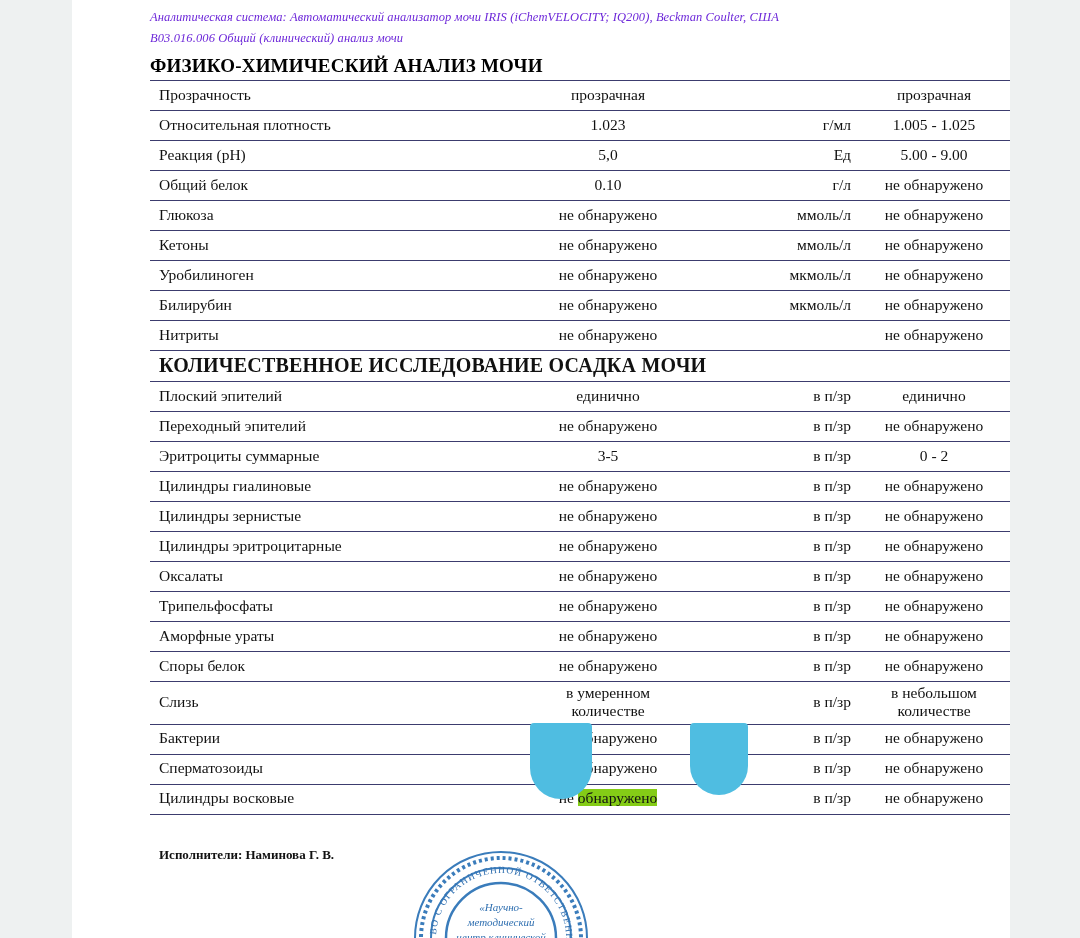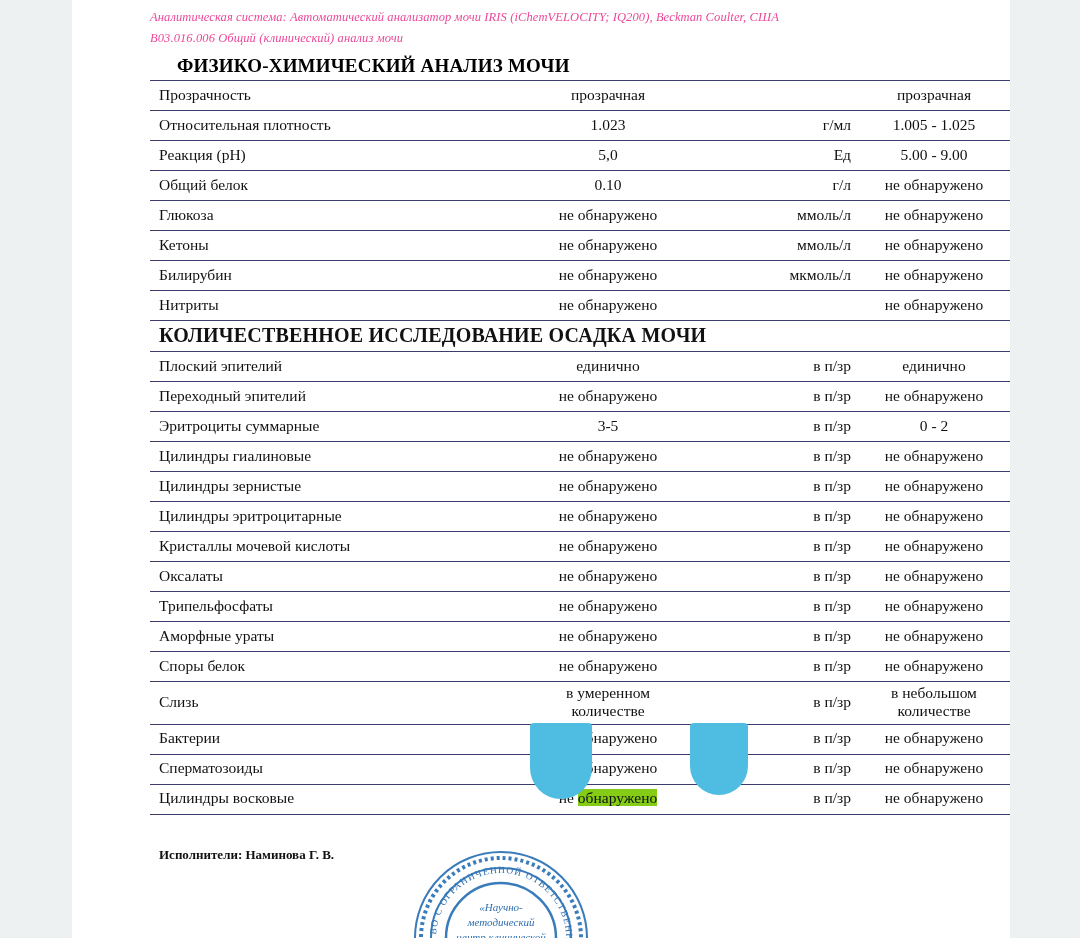--- a/index.html
+++ b/index.html
@@ -26,34 +26,33 @@
   .doc {
     position: absolute;
     left: 78px;   
     top: 0;
     width: 826px; 
   }
   
   .hdr-line {
     font-style: italic;
     font-size: 12.5px;
-    color: #ec4899;
+    color: #6d28d9;
     letter-spacing: .1px;
     margin-top: 10px;
     white-space: nowrap;
   }
   .hdr-line.second { margin-top: 6px; }
   .main-title {
     font-weight: bold;
     font-size: 19px;
     letter-spacing: .2px;
     color: #000;
     margin-top: 9px;
     margin-bottom: 3px;
-    margin-left: 27px;
   }
   
   table.lab {
     border-collapse: collapse;
     width: 826px;
     table-layout: fixed;
   }
   table.lab td {
     border-top: 1.4px solid #3c3c6e;
     border-bottom: 1.4px solid #3c3c6e;
@@ -187,20 +186,26 @@
             <td class="c-unit">ммоль/л</td>
             <td class="c-ref">не обнаружено</td>
           </tr>
           <tr>
             <td class="c-name">Кетоны</td>
             <td class="c-value">не обнаружено</td>
             <td class="c-unit">ммоль/л</td>
             <td class="c-ref">не обнаружено</td>
           </tr>
           <tr>
+            <td class="c-name">Уробилиноген</td>
+            <td class="c-value">не обнаружено</td>
+            <td class="c-unit">мкмоль/л</td>
+            <td class="c-ref">не обнаружено</td>
+          </tr>
+          <tr>
             <td class="c-name">Билирубин</td>
             <td class="c-value">не обнаружено</td>
             <td class="c-unit">мкмоль/л</td>
             <td class="c-ref">не обнаружено</td>
           </tr>
           <tr>
             <td class="c-name">Нитриты</td>
             <td class="c-value">не обнаружено</td>
             <td class="c-unit"></td>
             <td class="c-ref">не обнаружено</td>
@@ -233,26 +238,20 @@
             <td class="c-ref">не обнаружено</td>
           </tr>
           <tr>
             <td class="c-name">Цилиндры зернистые</td>
             <td class="c-value">не обнаружено</td>
             <td class="c-unit">в п/зр</td>
             <td class="c-ref">не обнаружено</td>
           </tr>
           <tr>
             <td class="c-name">Цилиндры эритроцитарные</td>
-            <td class="c-value">не обнаружено</td>
-            <td class="c-unit">в п/зр</td>
-            <td class="c-ref">не обнаружено</td>
-          </tr>
-          <tr>
-            <td class="c-name">Кристаллы мочевой кислоты</td>
             <td class="c-value">не обнаружено</td>
             <td class="c-unit">в п/зр</td>
             <td class="c-ref">не обнаружено</td>
           </tr>
           <tr>
             <td class="c-name">Оксалаты</td>
             <td class="c-value">не обнаружено</td>
             <td class="c-unit">в п/зр</td>
             <td class="c-ref">не обнаружено</td>
           </tr>

